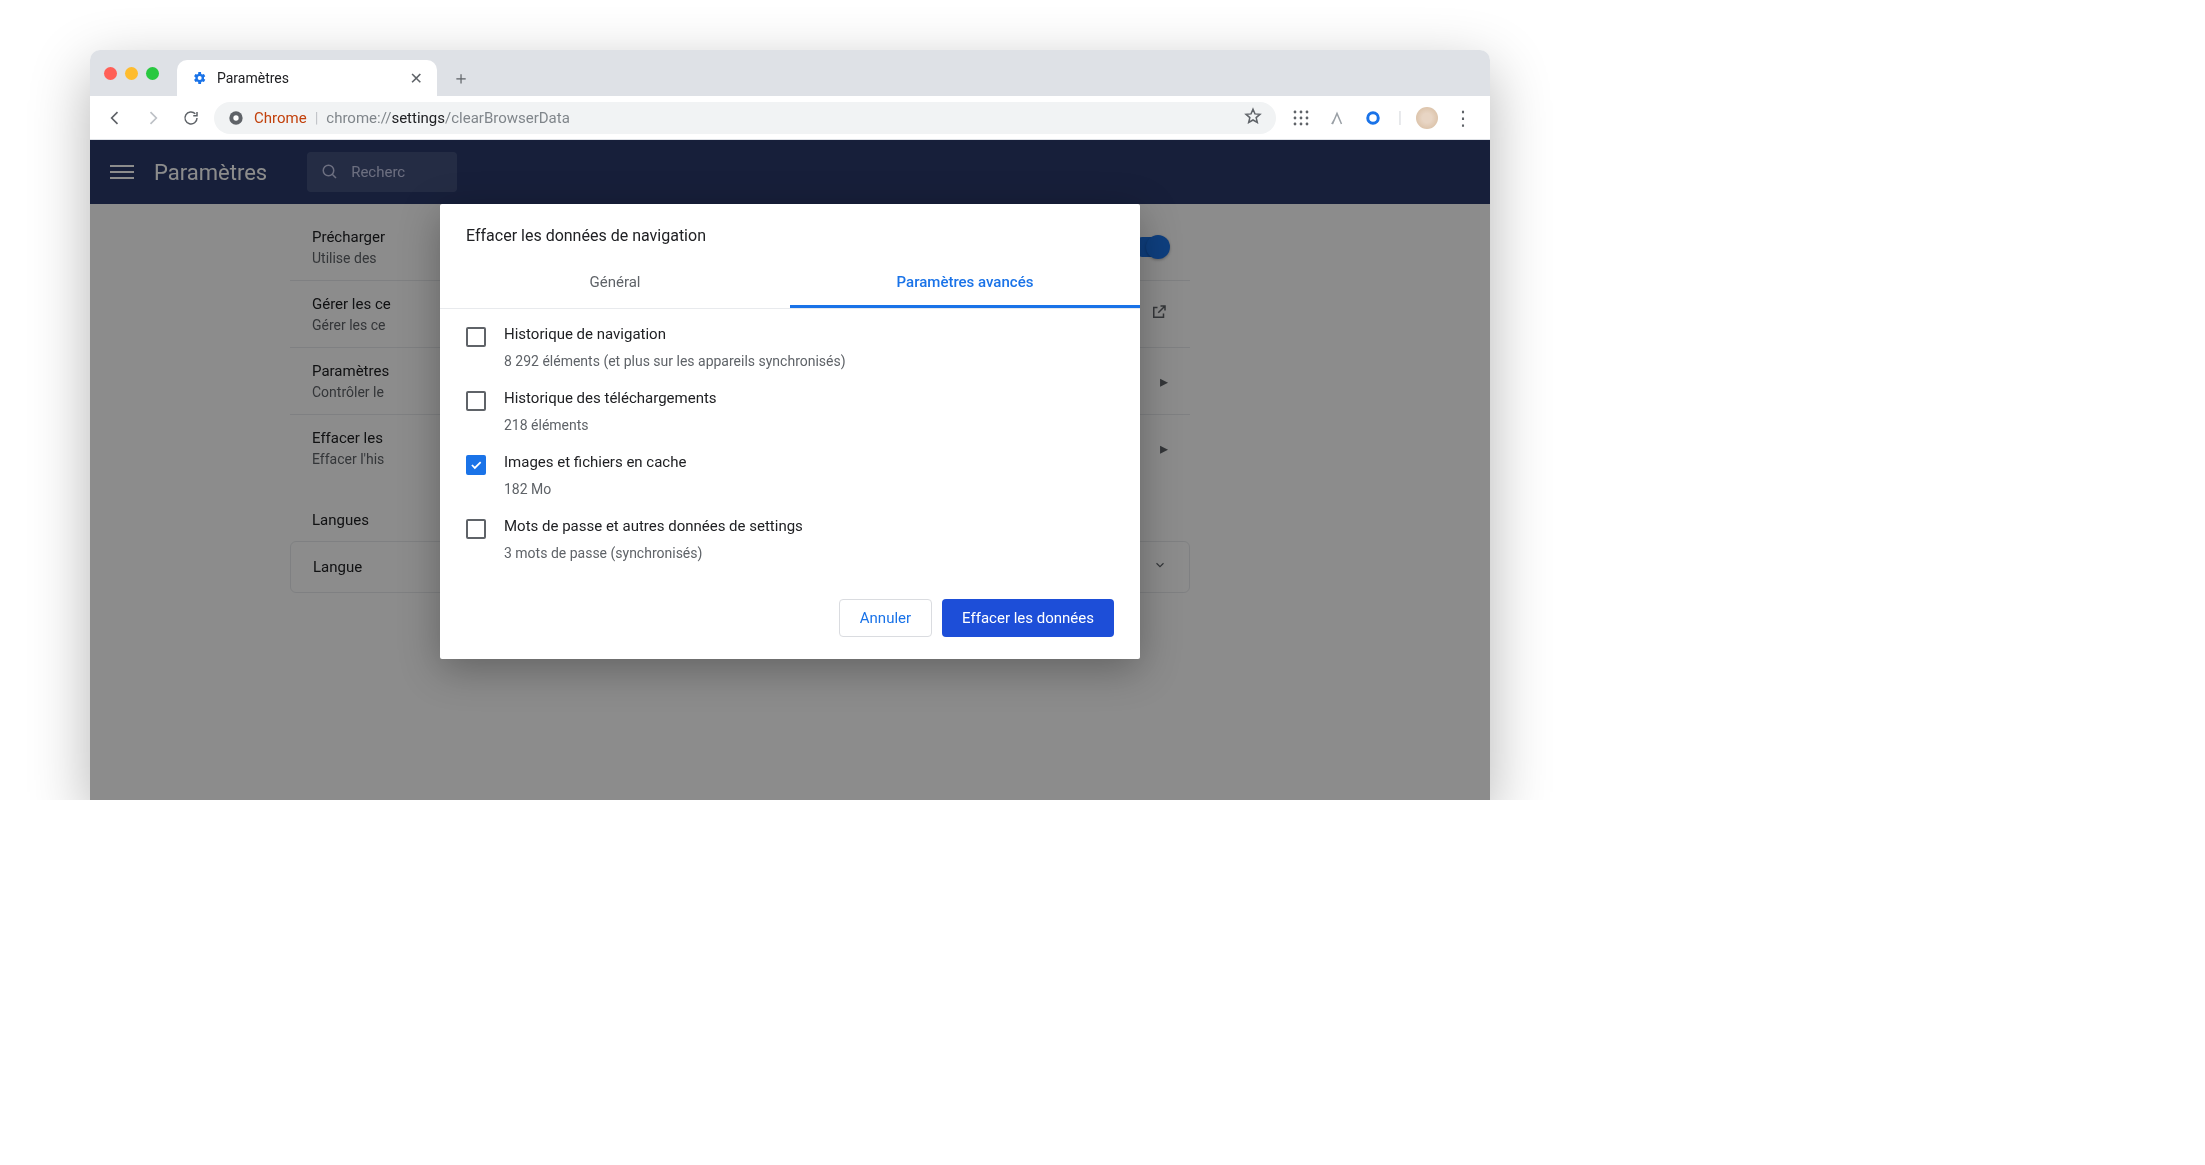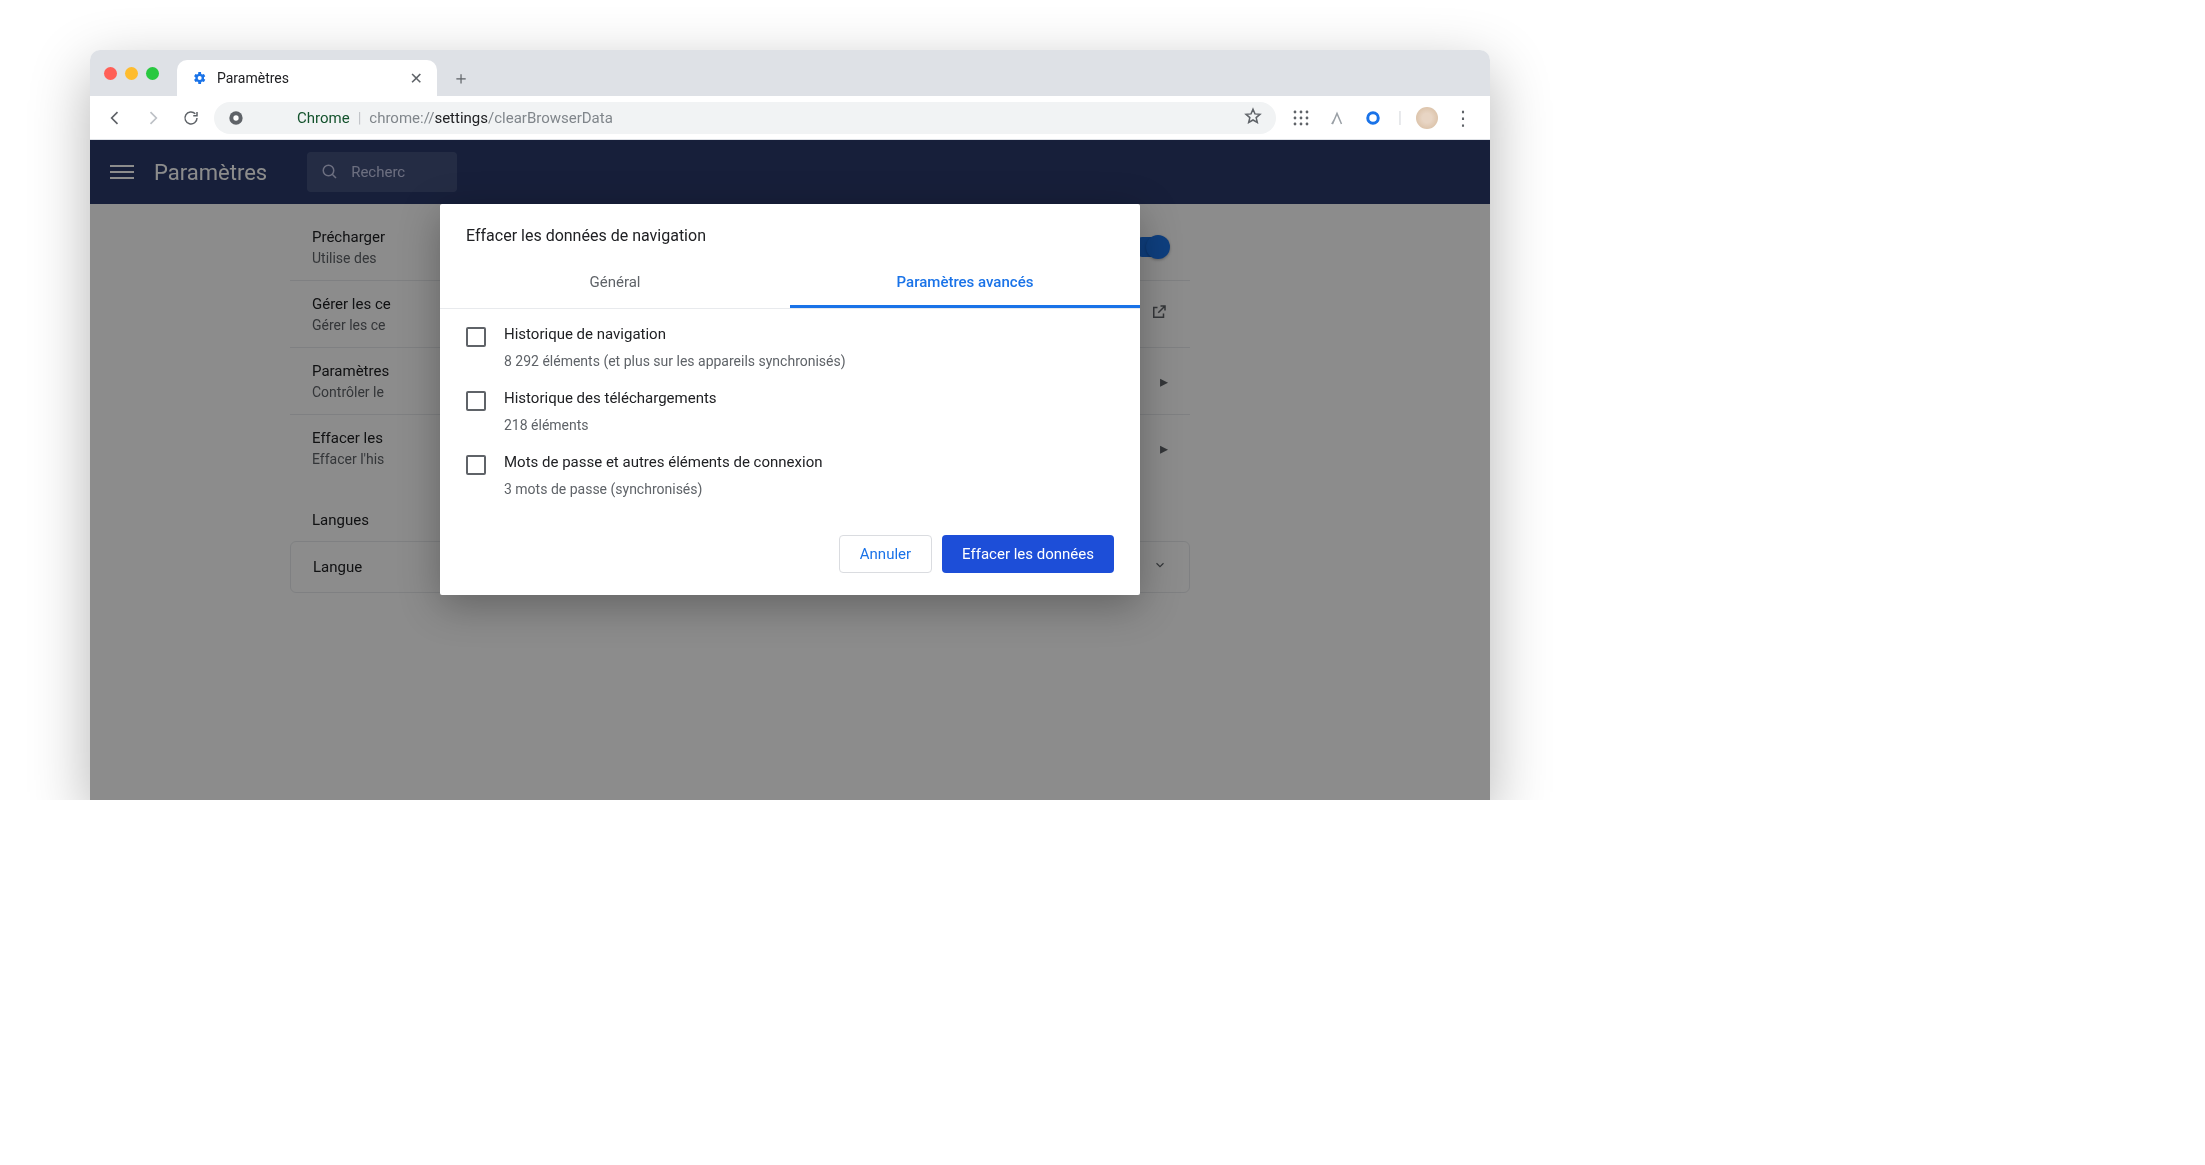--- a/index.html
+++ b/index.html
@@ -46,21 +46,21 @@
 .toolbar {
   height:44px; background:#fff; display:flex; align-items:center; padding:0 10px; gap:8px; border-bottom:1px solid #dee1e6;
 }
 .tool-btn { width:30px;height:30px; display:flex;align-items:center;justify-content:center; color:#5f6368; cursor:pointer; border-radius:50%;}
 .tool-btn.disabled { color:#bdc1c6; }
 .omnibox {
   flex:1; height:32px; background:#f1f3f4; border-radius:16px; display:flex; align-items:center; padding:0 14px; gap:10px; color:#5f6368; font-size:15px;
 }
 .omnibox .chrome-icon { width:16px;height:16px; }
 .omnibox .url-text { display:flex; align-items:baseline; gap:0;}
-.omnibox .url-prefix { color:#14532d;margin-left:43px; }
+.omnibox .url-prefix { color:#c2410c; }
 .omnibox .url-sep { color:#c0c3c7; margin:0 8px;}
 .omnibox .url-bold { color:#202124; }
 .omnibox .url-light { color:#80868b; }
 .omnibox .star { margin-left:auto; color:#5f6368;}
 .ext-icons { display:flex; gap:14px; align-items:center; padding:0 6px;}
 .ext-icons .ei { width:22px;height:22px; display:flex;align-items:center;justify-content:center;}
 .avatar { width:22px;height:22px; border-radius:50%; background:radial-gradient(circle,#e8d5c4 30%,#d4b89a);}
 .menu-dots { color:#5f6368; font-size:20px; }
 
 .content { position:relative; height:calc(100% - 90px); }
@@ -281,23 +281,34 @@
             </div>
           </div>
           <div class="item">
             <div class="checkbox"></div>
             <div class="texts">
               <div class="t1">Historique des téléchargements</div>
               <div class="t2">218 éléments</div>
             </div>
           </div>
           <div class="item">
+            <div class="checkbox checked">
+              <svg viewBox="0 0 24 24">
+                <path d="M5 12l5 5L20 7"></path>
+              </svg>
+            </div>
+            <div class="texts">
+              <div class="t1">Images et fichiers en cache</div>
+              <div class="t2">182 Mo</div>
+            </div>
+          </div>
+          <div class="item">
             <div class="checkbox"></div>
             <div class="texts">
-              <div class="t1">Mots de passe et autres éléments de connexion</div>
+              <div class="t1">Mots de passe et autres données de settings</div>
               <div class="t2">3 mots de passe (synchronisés)</div>
             </div>
           </div>
         </div>
       <div class="dlg-buttons">
         <div class="btn outline">Annuler</div>
         <div class="btn primary">Effacer les données</div>
       </div>
     </div>
   </div>

